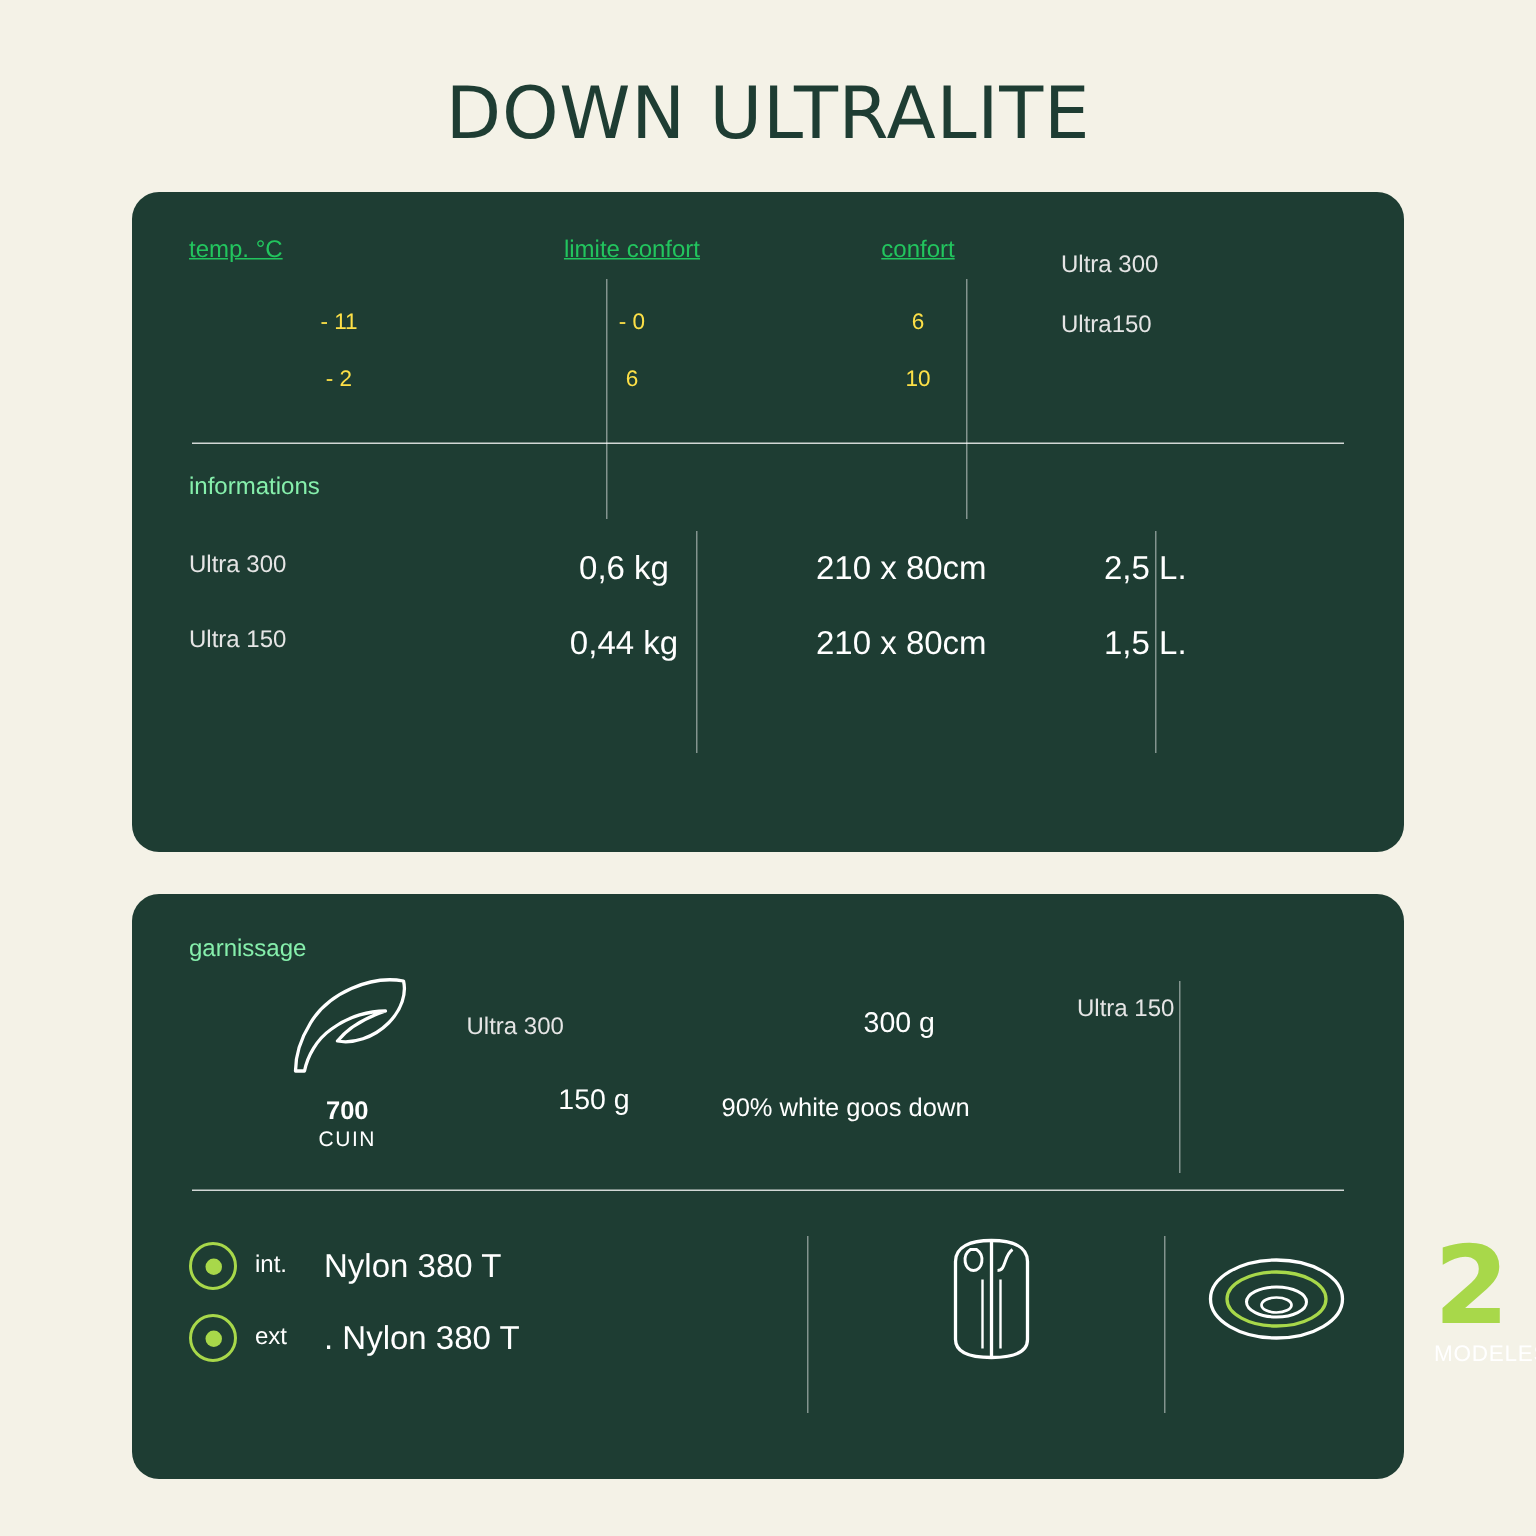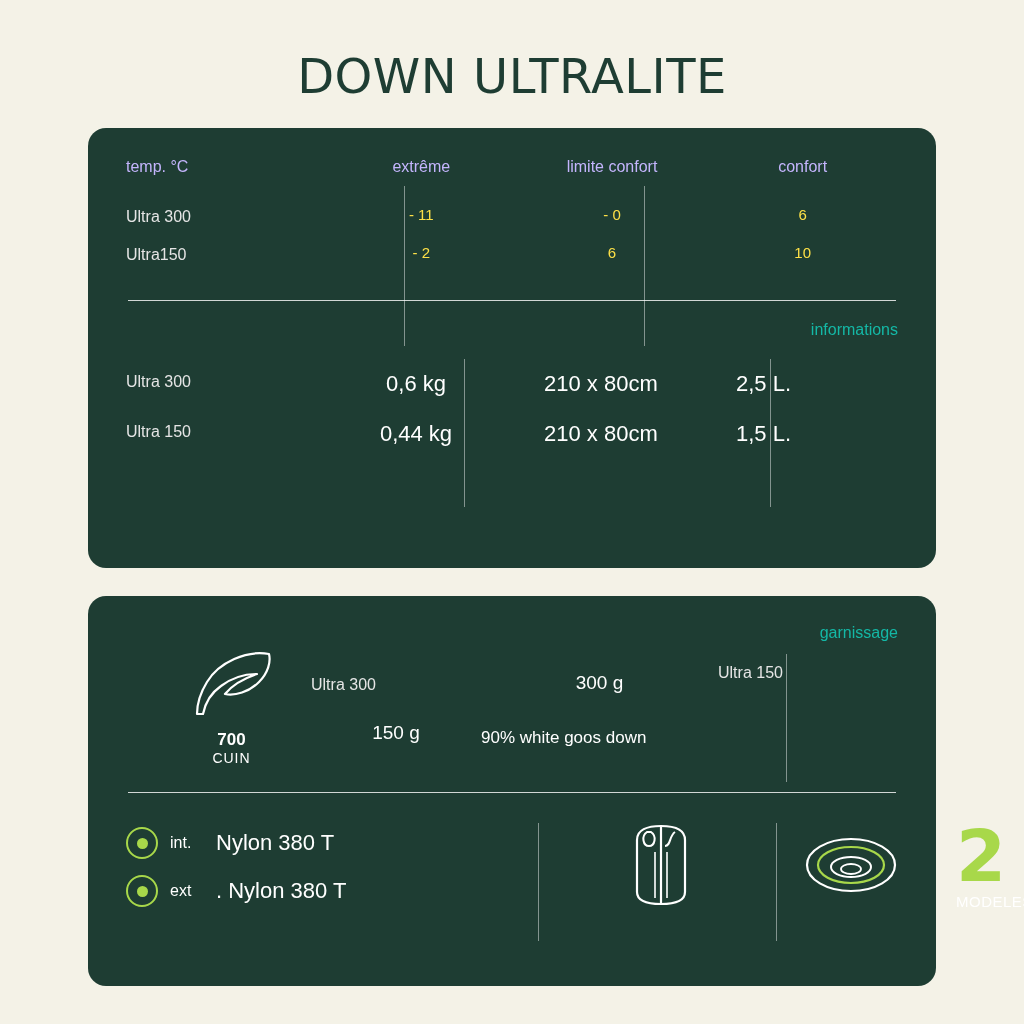--- a/index.html
+++ b/index.html
@@ -41,36 +41,36 @@
     height: 440px;
     padding: 30px 38px 20px 38px;
     margin-bottom: 28px;
   }
   .card-bottom {
     height: 390px;
     padding: 28px 38px 20px 38px;
   }
 
   .sec-label {
-    color: #14b8a6;
+    color: #86efac;
     font-size: 16px;
     margin-bottom: 6px;
-    text-align: right;
   }
 
   
   .temp-grid {
     display: grid;
     grid-template-columns: 200px 1fr 1fr 1fr;
     position: relative;
   }
   .temp-head {
-    color: #c4b5fd;
+    color: #22c55e;
     font-size: 16px;
     padding-bottom: 22px;
+    text-decoration: underline;
   }
   .temp-cell {
     font-size: 15px;
     color: #fde047;
     padding: 8px 0;
   }
   .c-center { text-align: center; }
   .row-label {
     font-size: 16px;
     color: #e5e5e5;
@@ -186,21 +186,20 @@
   <div class="title">DOWN ULTRALITE</div>
 
   <div class="card card-top">
 
     <div class="temp-grid">
 
       <div class="vline" style="left:278px; top:28px; height:160px;"></div>
       <div class="vline" style="left:518px; top:28px; height:160px;"></div>
 
       <div class="temp-head">temp. °C</div>
-      <div class="temp-head c-center">extrême</div>
       <div class="temp-head c-center">limite confort</div>
       <div class="temp-head c-center">confort</div>
 
       <div class="row-label">Ultra 300</div>
       <div class="temp-cell c-center">- 11</div>
       <div class="temp-cell c-center">- 0</div>
       <div class="temp-cell c-center">6</div>
 
       <div class="row-label">Ultra150</div>
       <div class="temp-cell c-center">- 2</div>

